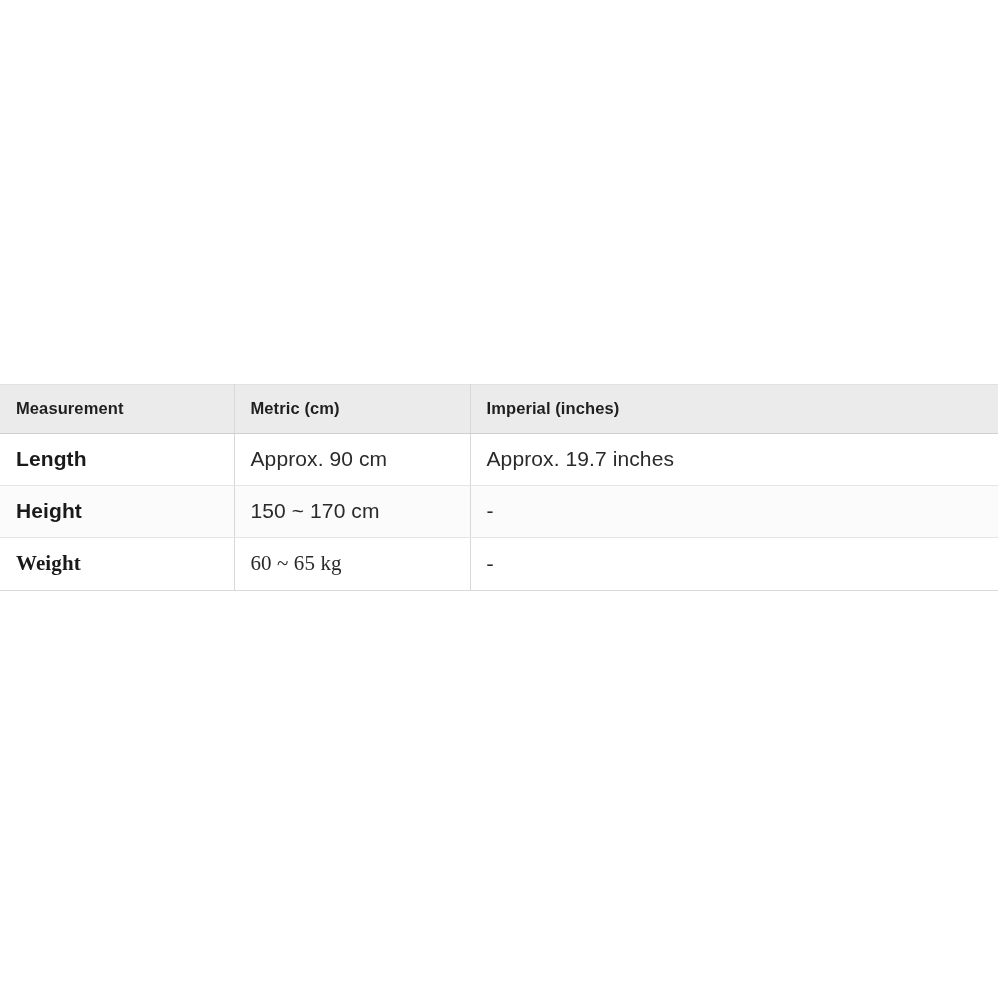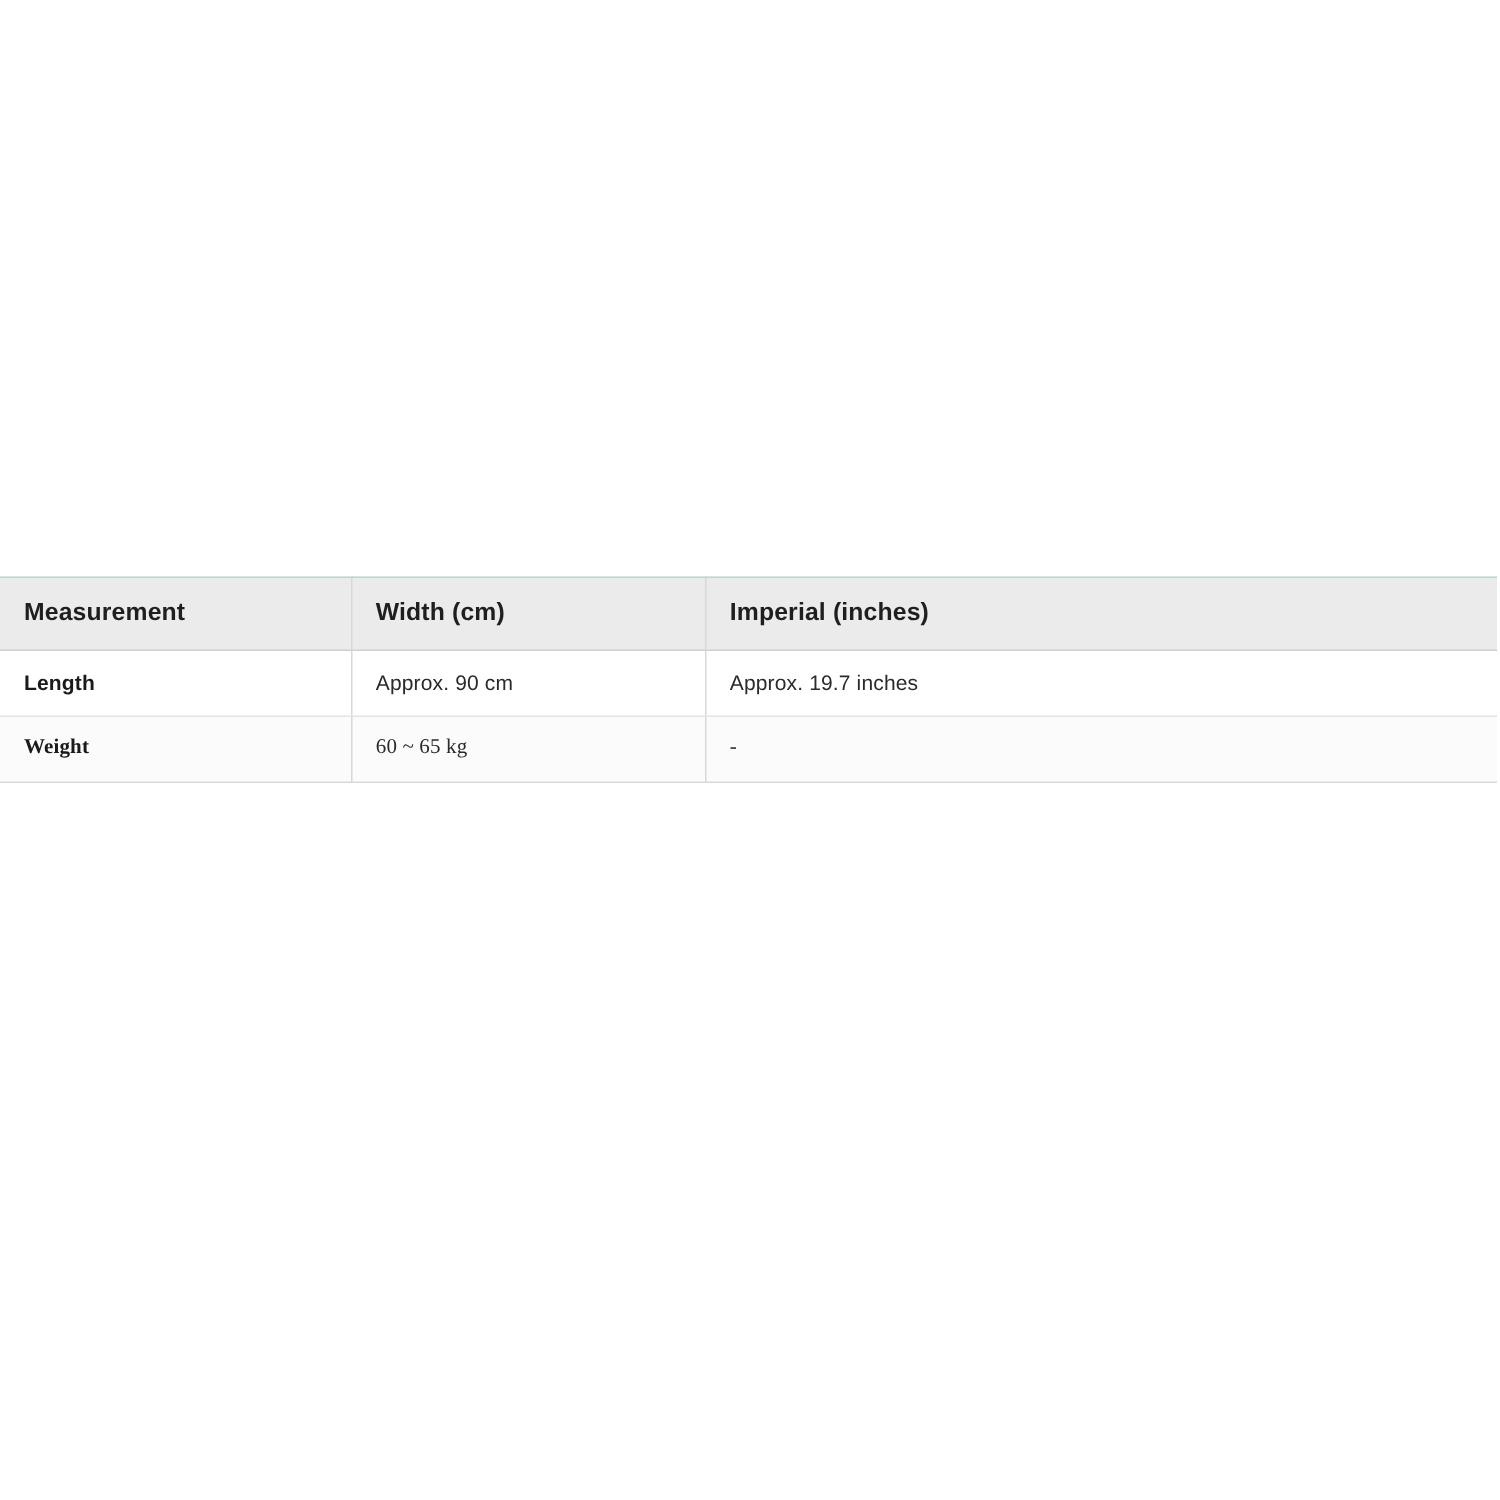--- a/index.html
+++ b/index.html
@@ -25,21 +25,21 @@
   .table-wrap {
     position: absolute;
     left: 0;
     top: 384px;
     width: 998px;
   }
   table.spec {
     border-collapse: collapse;
     width: 998px;
     table-layout: fixed;
-    background: #14b8a6;
+    background: #c2410c;
   }
   table.spec col.c1 { width: 234px; }
   table.spec col.c2 { width: 236px; }
   table.spec col.c3 { width: 528px; }
 
   table.spec thead th {
     background: #ebebeb;
     color: #1f1f1f;
     font-size: 16.5px;
     font-weight: 600;
@@ -49,21 +49,21 @@
     border-bottom: 1px solid #d0d0d0;
     border-top: 1px solid #e2e2e2;
     height: 18px;
     letter-spacing: 0.1px;
   }
   table.spec thead th:last-child {
     border-right: none;
     margin-left: 27px;
   }
   table.spec tbody td {
-    font-size: 14px;
+    font-size: 21px;
     color: #2a2a2a;
     text-align: left;
     padding: 13px 16px 14px 16px;
     border-right: 1px solid #d8d8d8;
     border-bottom: 1px solid #e4e4e4;
     vertical-align: middle;
     letter-spacing: 0.1px;
   }
   table.spec tbody td:last-child {
     border-right: none;
@@ -86,29 +86,34 @@
   <div class="table-wrap">
     <table class="spec">
       <colgroup>
         <col class="c1">
         <col class="c2">
         <col class="c3">
       </colgroup>
       <thead>
         <tr>
           <th>Measurement</th>
-          <th>Width (cm)</th>
+          <th>Metric (cm)</th>
           <th>Imperial (inches)</th>
         </tr>
       </thead>
       <tbody>
         <tr>
           <td class="label">Length</td>
           <td>Approx. 90 cm</td>
           <td>Approx. 19.7 inches</td>
+        </tr>
+        <tr>
+          <td class="label">Height</td>
+          <td>150 ~ 170 cm</td>
+          <td>-</td>
         </tr>
         <tr>
           <td class="label">Weight</td>
           <td>60 ~ 65 kg</td>
           <td>-</td>
         </tr>
       </tbody>
     </table>
   </div>
 </div>

